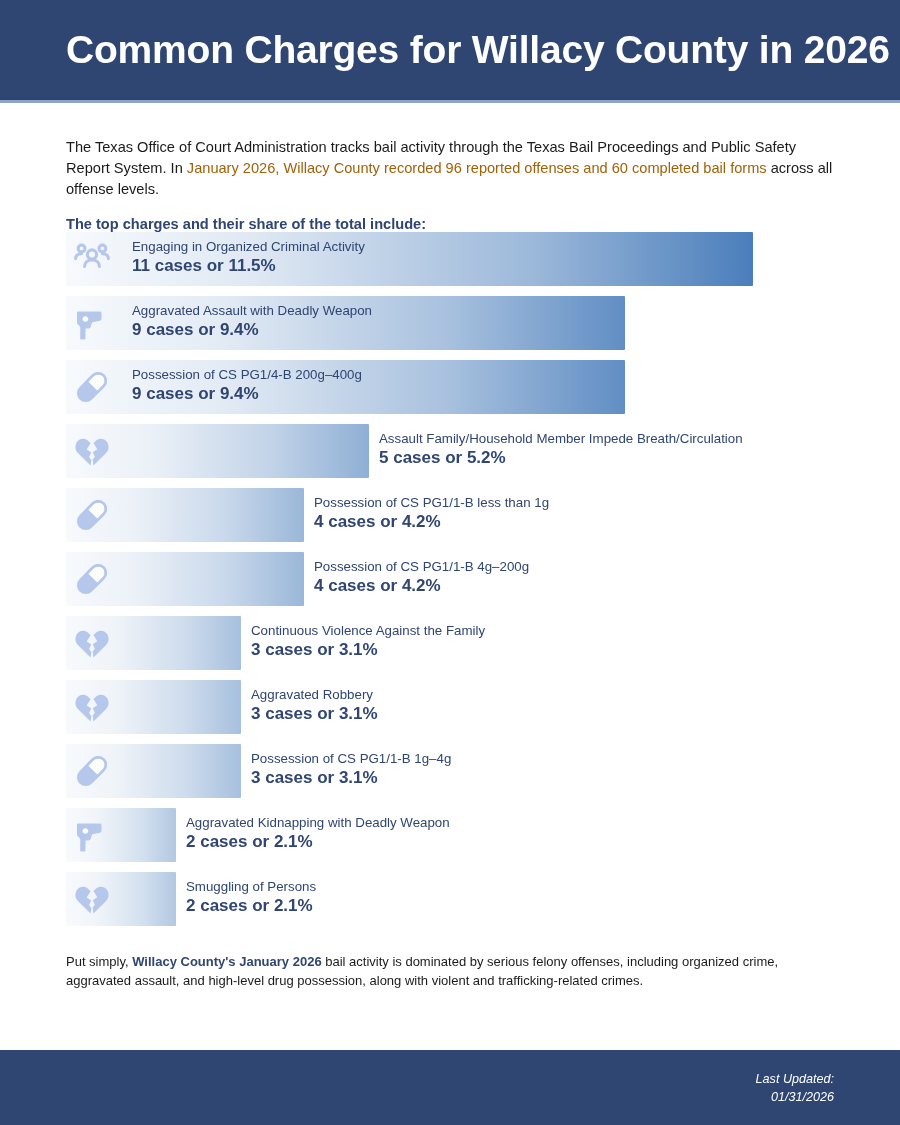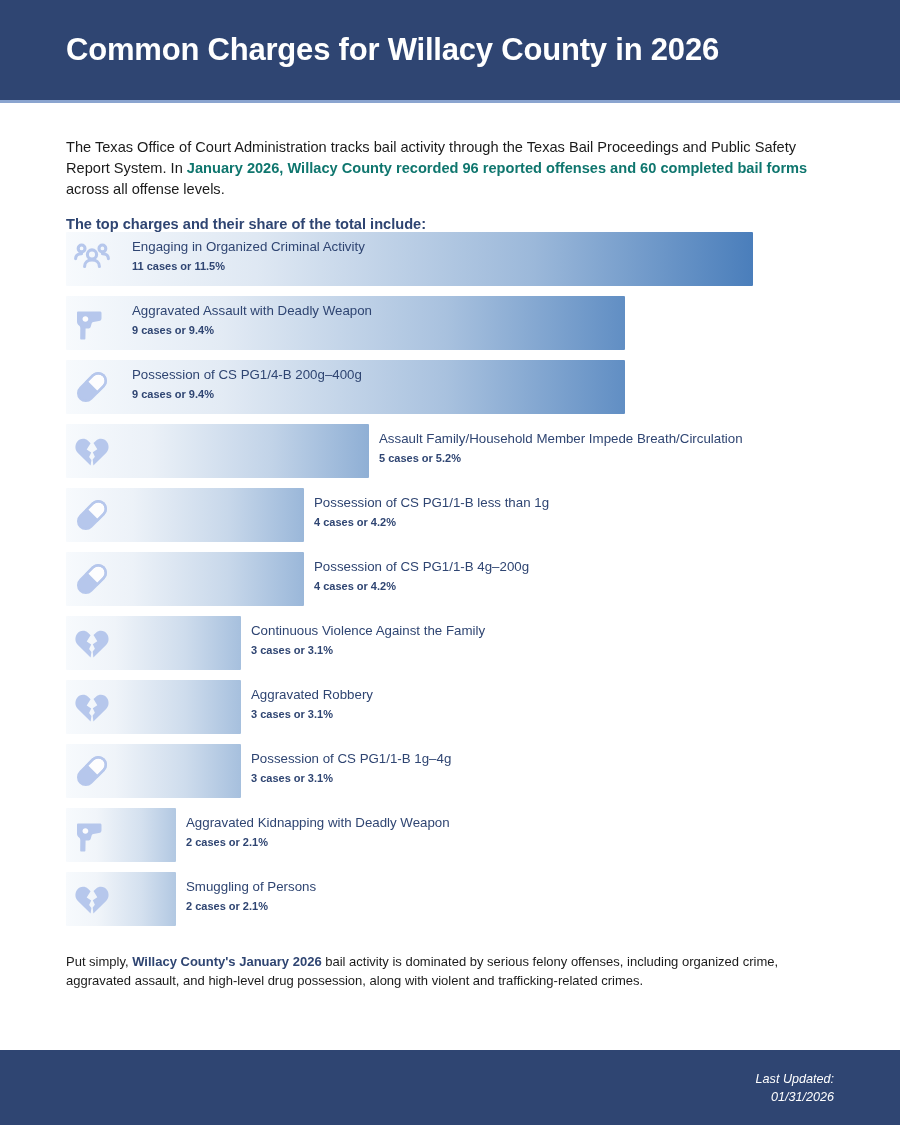--- a/index.html
+++ b/index.html
@@ -24,40 +24,40 @@
   .header {
     height: 103px;
     background: #2f4572;
     border-bottom: 3px solid #8aa4cf;
     display: flex;
     align-items: center;
     box-sizing: border-box;
   }
   .header-title {
     color: #ffffff;
-    font-size: 31px;
+    font-size: 39px;
     font-weight: bold;
     letter-spacing: -0.2px;
     padding-left: 66px;
   }
 
   
   .content {
     padding: 0 66px;
     box-sizing: border-box;
   }
   .intro {
     margin-top: 34px;
     font-size: 14.6px;
     line-height: 21px;
     color: #1b1b1b;
   }
   .intro .hl {
-    color: #0f766e;
-    font-weight: bold;
+    color: #a16207;
+    font-weight: normal;
   }
   .subhead {
     margin-top: 16px;
     font-size: 14.6px;
     font-weight: bold;
     color: #2f4572;
   }
 
   
   .bars {
@@ -94,21 +94,21 @@
     top: 6px;
     z-index: 4;
     white-space: nowrap;
   }
   .bar-title {
     font-size: 13.3px;
     color: #2f4572;
     line-height: 18px;
   }
   .bar-value {
-    font-size: 11px;
+    font-size: 17px;
     font-weight: bold;
     color: #2f4572;
     line-height: 20px;
   }
 
   
   .closing {
     margin-top: 26px;
     font-size: 13px;
     line-height: 19px;

